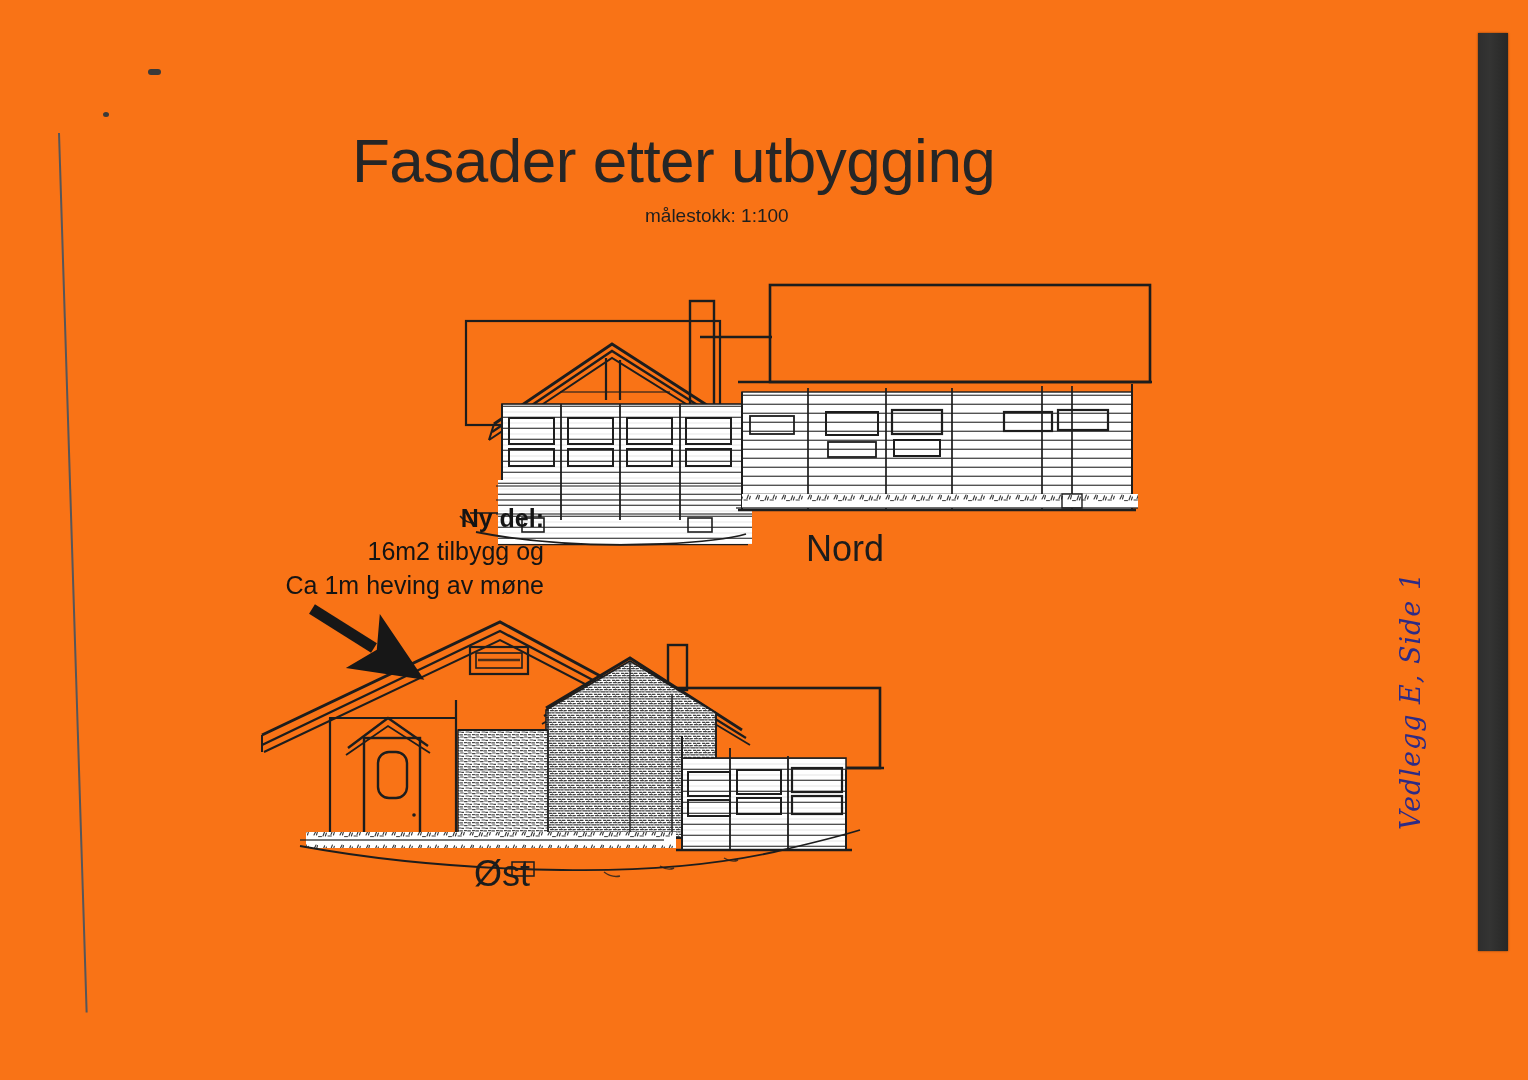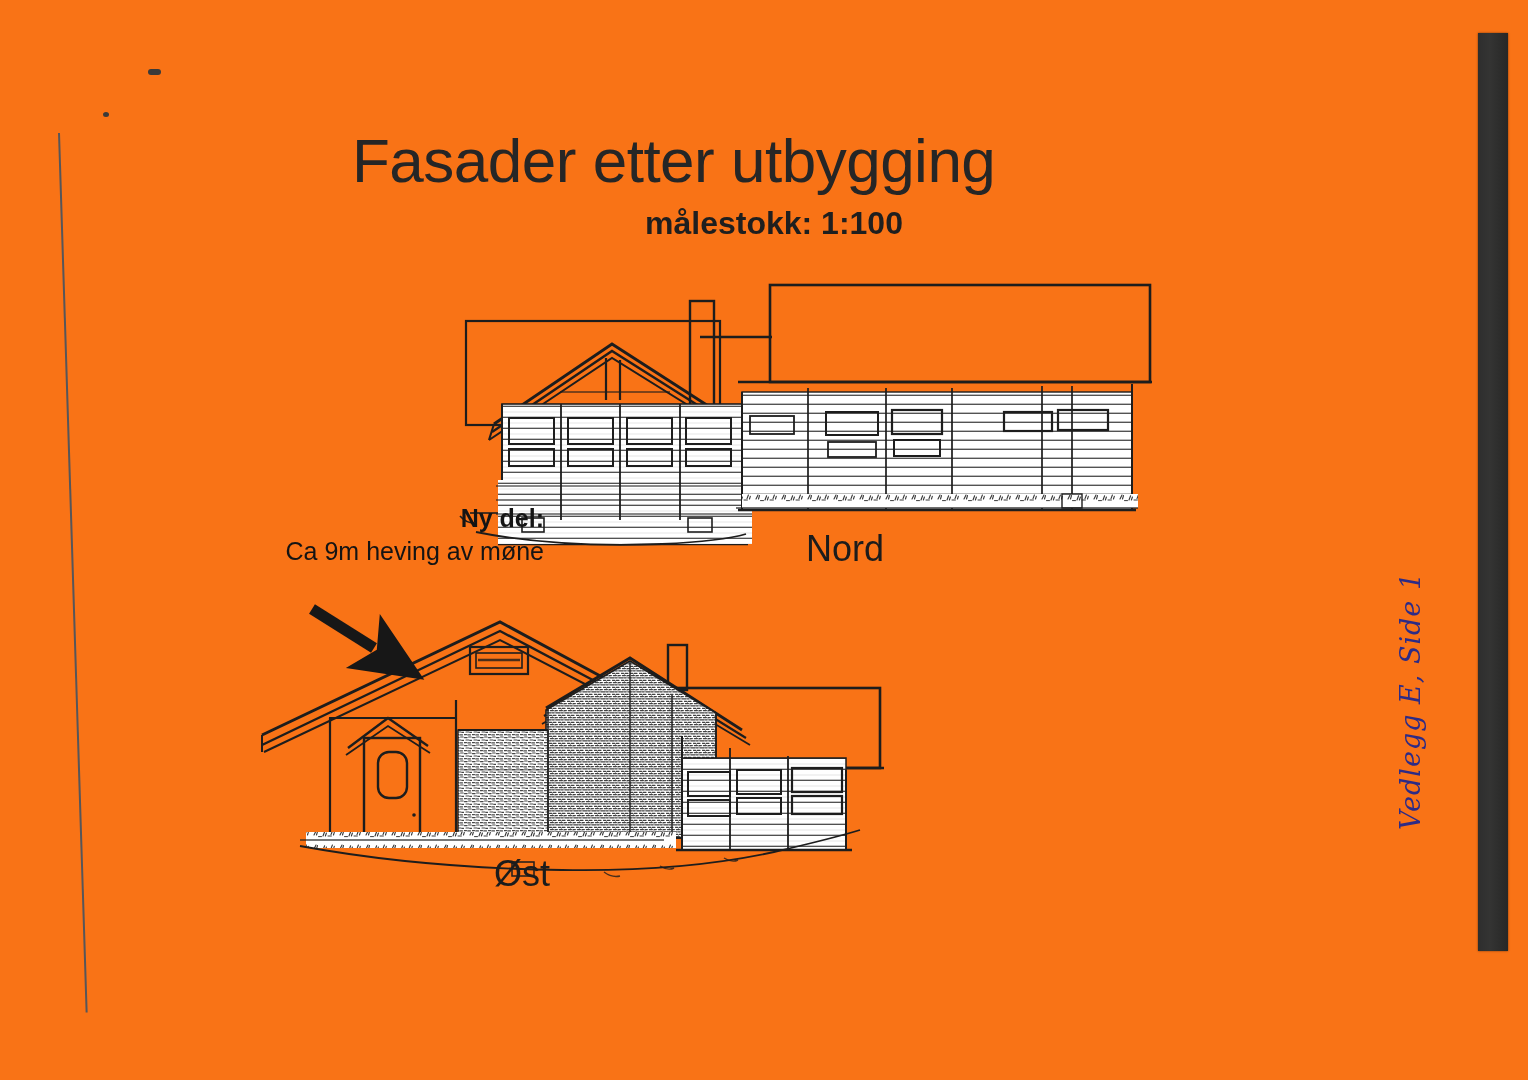--- a/index.html
+++ b/index.html
@@ -24,34 +24,34 @@
   }
   .speck{position:absolute;background:#3a3a3a;border-radius:50%;}
   
   .doc-title{
     position:absolute;left:352px;top:128px;width:800px;
     font-size:62px;font-weight:400;letter-spacing:-0.5px;
     color:#262626;line-height:1.05;white-space:nowrap;
   }
   .doc-sub{
     position:absolute;left:645px;top:205px;
-    font-size:32px;font-weight:700;color:#1f1f1f;white-space:nowrap;
+    font-size:19px;font-weight:400;color:#1f1f1f;white-space:nowrap;
   }
   .note{
     position:absolute;left:184px;top:502px;width:360px;
     font-size:25px;line-height:1.33;color:#141414;text-align:right;
   }
   .note .hdr{font-weight:700;display:block;}
   .note .ln{display:block;font-weight:500;}
   .view-label{
     position:absolute;font-size:36px;font-weight:500;color:#1c1c1c;
     white-space:nowrap;
   }
   #label-nord{left:806px;top:528px;}
-  #label-ost{left:494px;top:853px;}
+  #label-ost{left:474px;top:853px;}
   .hand-note{
     position:absolute;left:1395px;top:830px;
     transform:rotate(-90deg);transform-origin:left top;
     font-family:"DejaVu Serif", serif;font-style:italic;
     font-size:27px;color:#2d2b86;white-space:nowrap;
     letter-spacing:1px;
   }
   svg{position:absolute;left:0;top:0;}
   .ln{fill:none;stroke:#1d1d1d;}
 </style>
@@ -275,20 +275,21 @@
     <g>
       <path d="M312 609 L374 648" stroke="#171717" stroke-width="11" stroke-linecap="butt" marker-end="url(#arrowhead)" fill="none"></path>
     </g>
   </svg>
 
   <div class="doc-title">Fasader etter utbygging</div>
   <div class="doc-sub">målestokk: 1:100</div>
 
   <div class="note">
     <span class="hdr">Ny del:</span>
-    <span class="ln">Ca 9m heving av møne</span>
+    <span class="ln">16m2 tilbygg og</span>
+    <span class="ln">Ca 1m heving av møne</span>
   </div>
 
   <div class="view-label" id="label-nord">Nord</div>
   <div class="view-label" id="label-ost">Øst</div>
 
   <div class="hand-note">Vedlegg E, Side 1</div>
 </div>
 
 </body></html>

